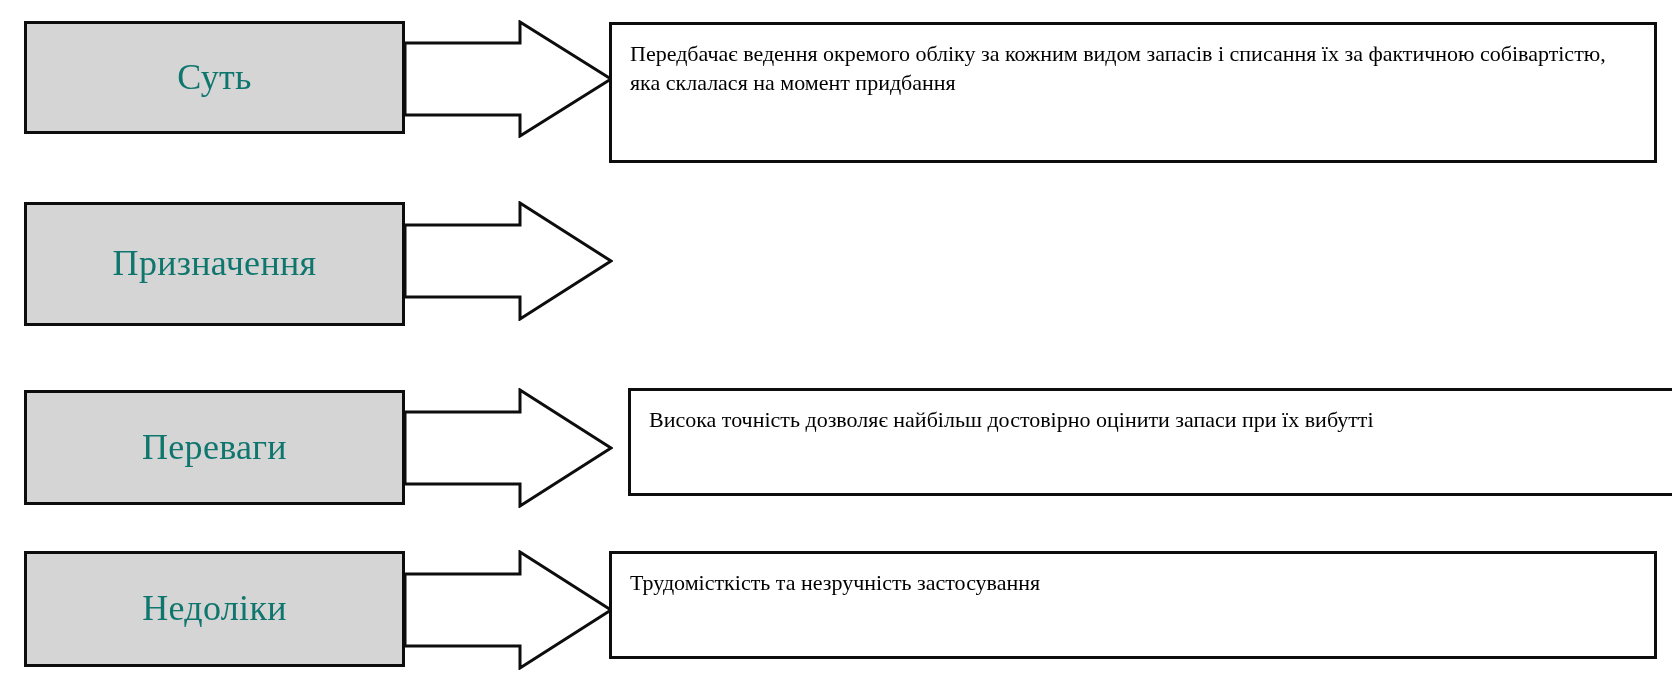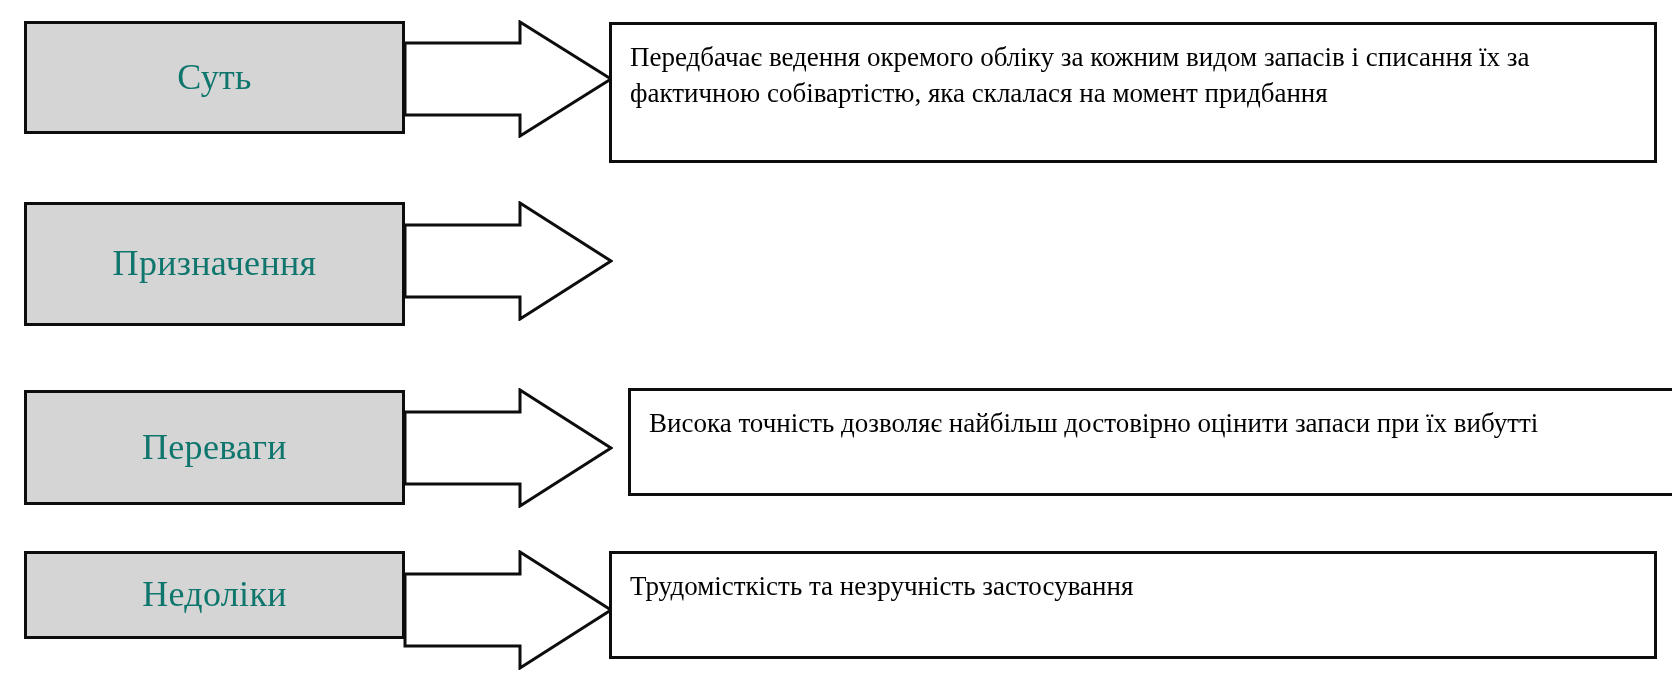--- a/index.html
+++ b/index.html
@@ -39,21 +39,21 @@
   .desc-box {
     position: absolute;
     box-sizing: border-box;
     background: #ffffff;
     border: 3px solid #0d0d0d;
     display: flex;
     align-items: flex-start;
     padding: 14px 18px 10px 18px;
   }
   .desc-box .desc-text {
-    font-size: 27px;
+    font-size: 22px;
     line-height: 1.34;
     color: #000000;
     text-align: left;
   }
 
   
   .arrow {
     position: absolute;
     pointer-events: none;
   }
@@ -101,21 +101,21 @@
   <div class="arrow" style="left:403px; top:388px; width:210px; height:120px;">
     <svg width="210" height="120" viewBox="0 0 210 120" xmlns="http://www.w3.org/2000/svg">
       <polygon points="2,24 117,24 117,2 208,60 117,118 117,96 2,96"></polygon>
     </svg>
   </div>
 
   <div class="desc-box" style="left:609px; top:388px; width:1048px; height:108px;margin-left:19px;">
     <span class="desc-text">Висока точність дозволяє найбільш достовірно оцінити запаси при їх вибутті</span>
   </div>
 
-  <div class="label-box" style="left:24px; top:551px; width:381px; height:88px;">
+  <div class="label-box" style="left:24px; top:551px; width:381px; height:116px;">
     <span class="label-text">Недоліки</span>
   </div>
 
   <div class="arrow" style="left:403px; top:550px; width:210px; height:120px;">
     <svg width="210" height="120" viewBox="0 0 210 120" xmlns="http://www.w3.org/2000/svg">
       <polygon points="2,24 117,24 117,2 208,60 117,118 117,96 2,96"></polygon>
     </svg>
   </div>
 
   <div class="desc-box" style="left:609px; top:551px; width:1048px; height:108px; align-items:flex-start;">

